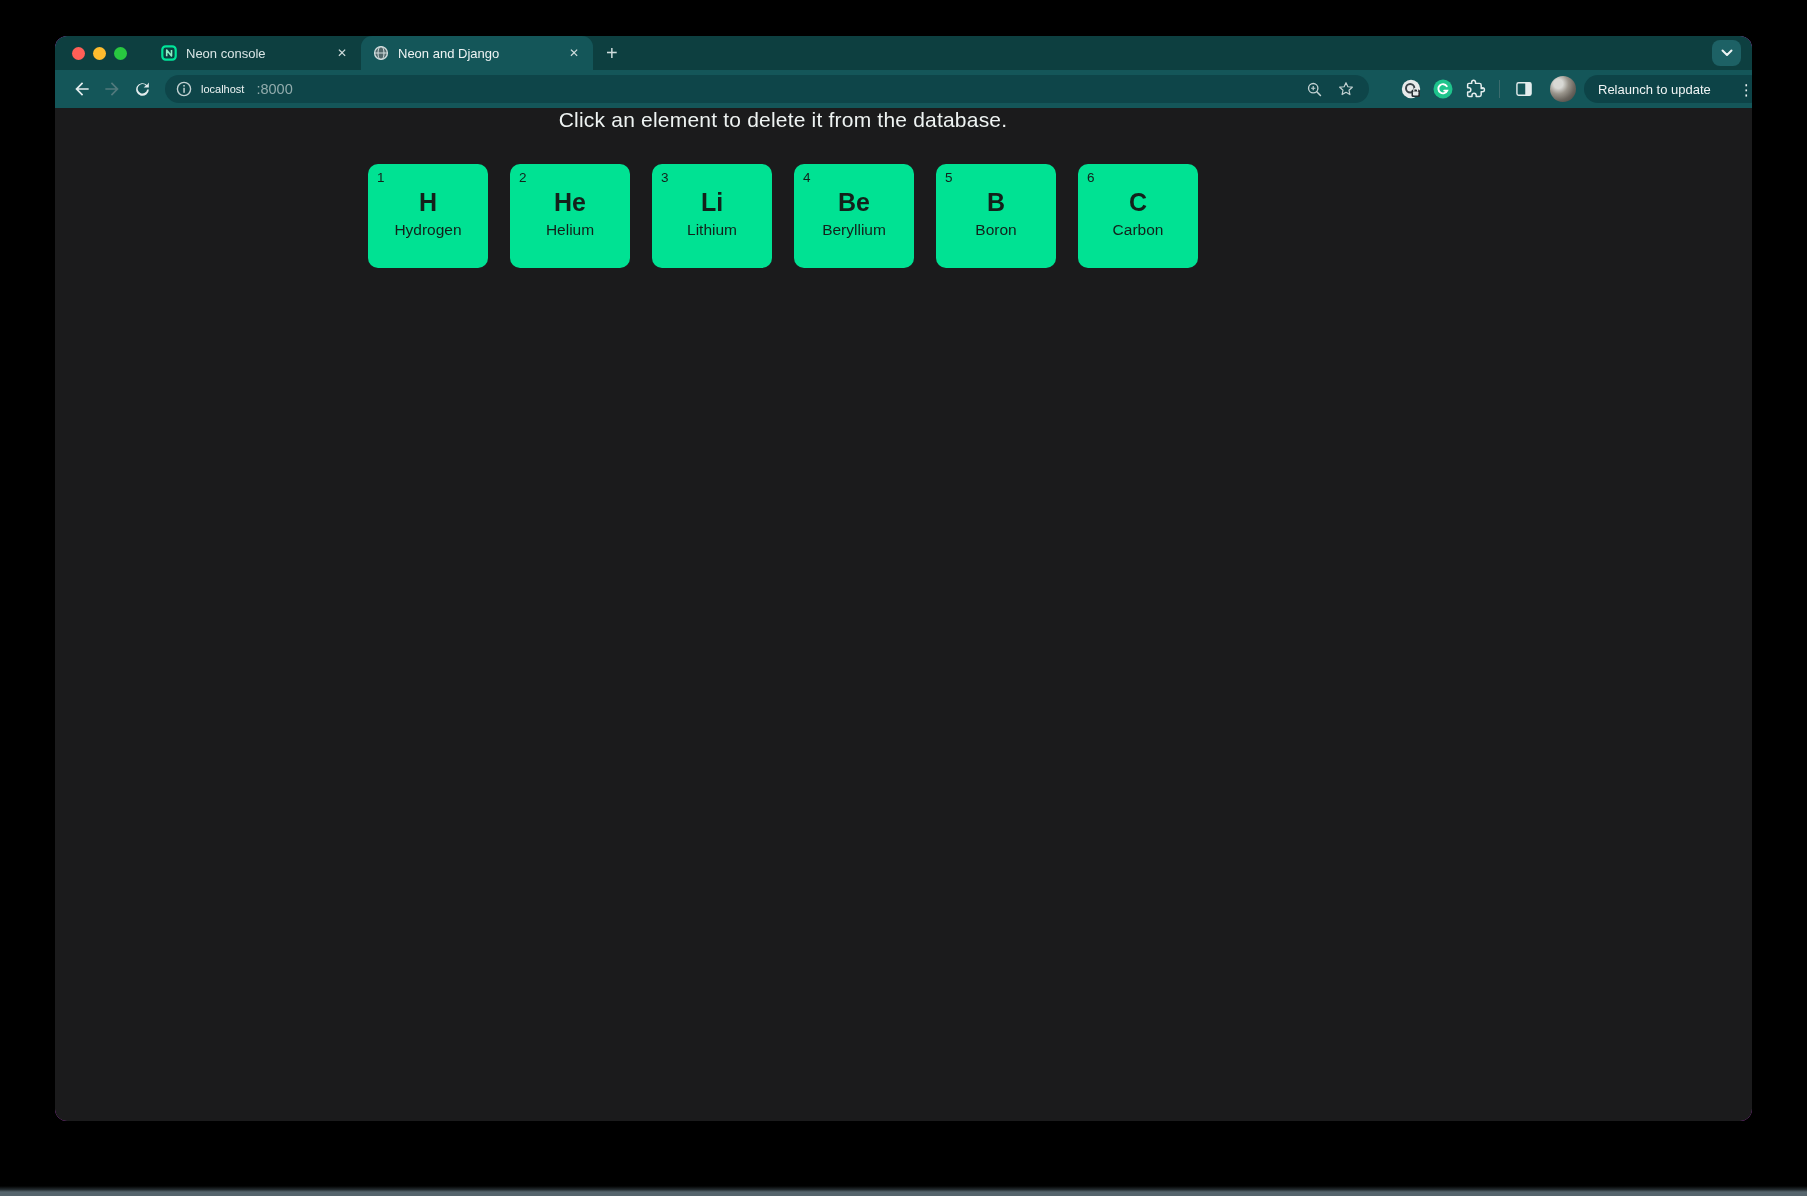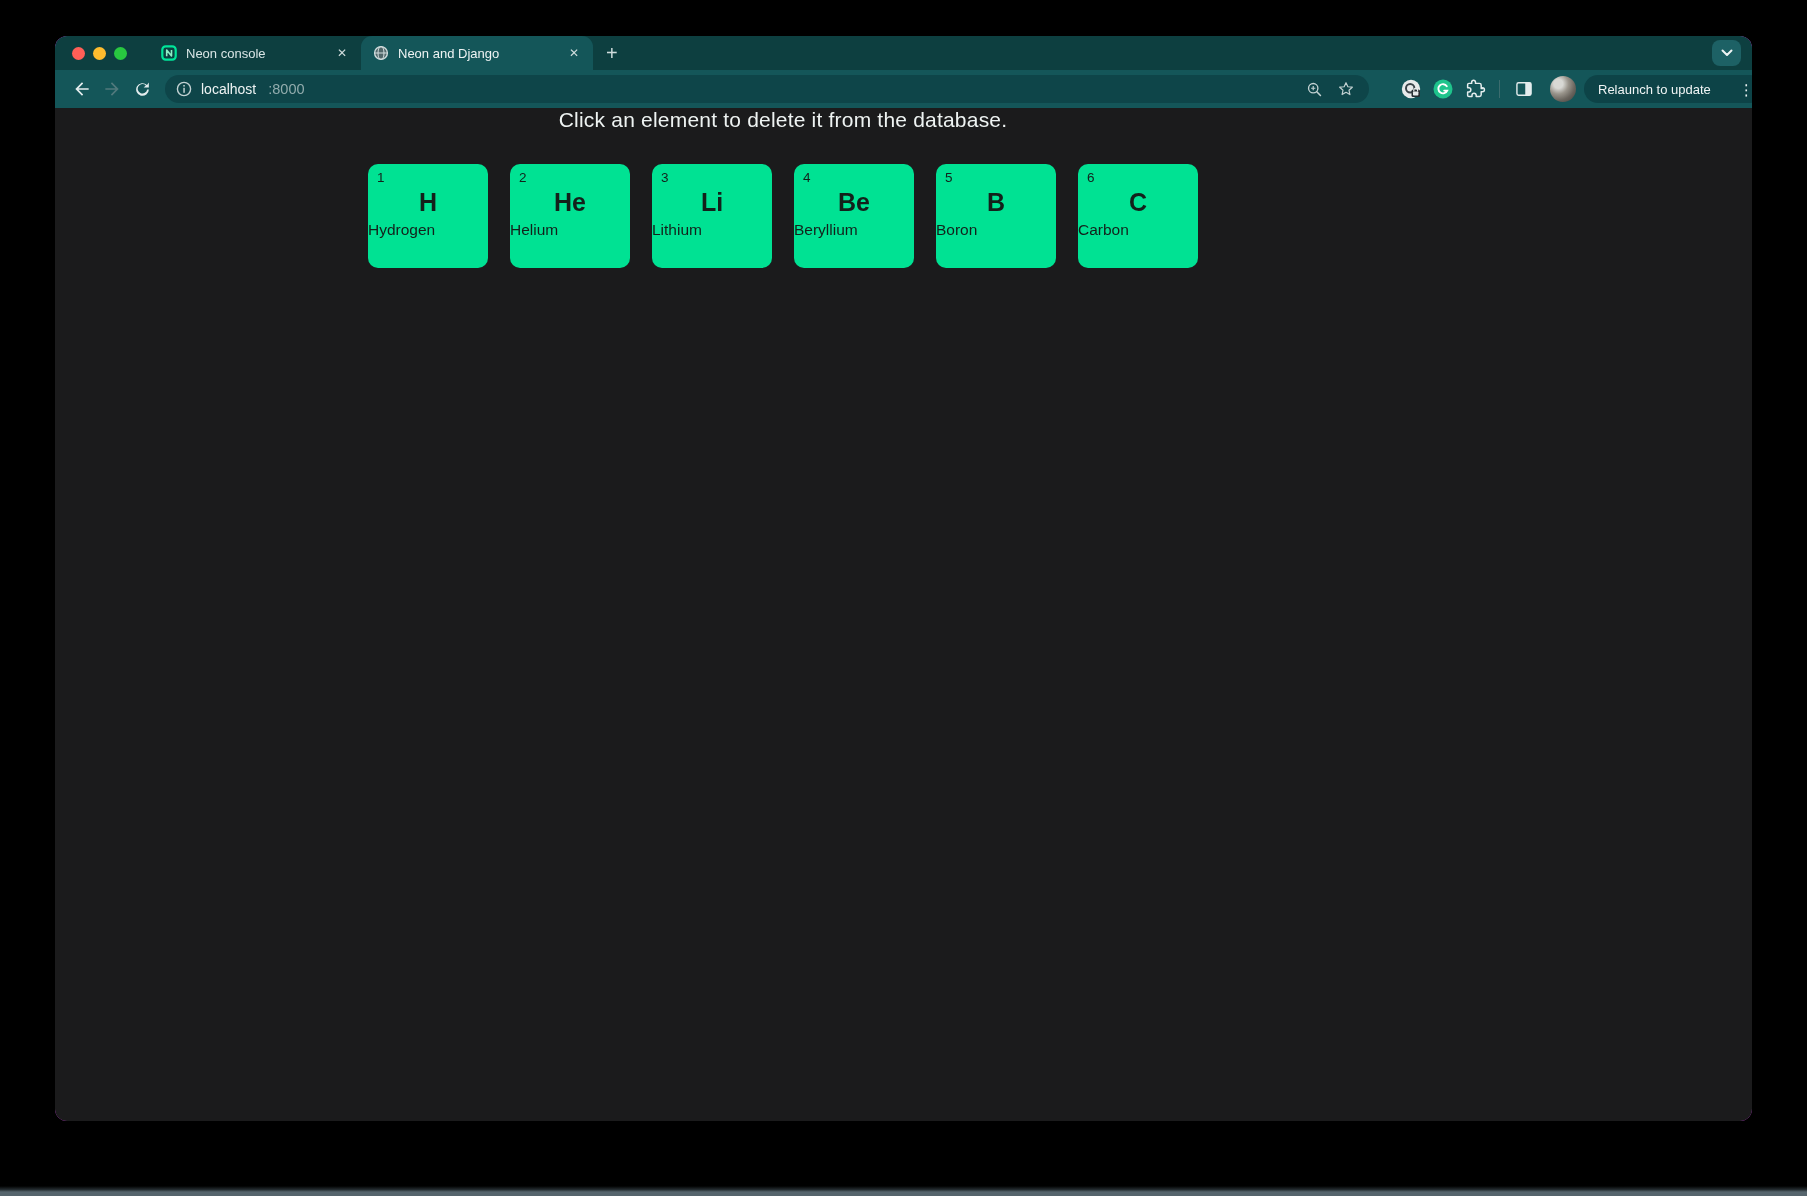--- a/index.html
+++ b/index.html
@@ -26,42 +26,42 @@
   .tabsearch{position:absolute;right:11px;top:4px;width:29px;height:26px;background:#1d6165;
              border-radius:8px;display:flex;align-items:center;justify-content:center;}
   
   .toolbar{height:38px;background:#145659;display:flex;align-items:center;
            padding:0 12px;flex:0 0 auto;}
   .navbtn{width:30px;height:30px;display:flex;align-items:center;justify-content:center;flex:0 0 auto;}
   .urlbar{width:1204px;height:28px;background:#0e4549;border-radius:14px;display:flex;
           align-items:center;padding:0 10px 0 6px;margin-left:8px;margin-right:26px;
           box-sizing:border-box;flex:0 0 auto;}
   .urlbar .infobox{width:26px;height:26px;display:flex;align-items:center;justify-content:center;}
-  .url-host{color:#eef4f4;font-size:14px;font-weight:500;margin-left:4px;text-align:center;}
+  .url-host{color:#eef4f4;font-size:11px;font-weight:500;margin-left:4px;text-align:center;}
   .url-port{color:#92acad;font-size:14.5px;padding-left:12px;}
   .flexspacer{flex:1;}
   .pillicon{width:26px;height:26px;display:flex;align-items:center;justify-content:center;margin-left:6px;}
   .extbtn{width:32px;height:30px;display:flex;align-items:center;justify-content:center;flex:0 0 auto;}
   .tooldivider{width:1px;height:18px;background:#3c6c6e;margin:0 8px;flex:0 0 auto;}
   .avatar{width:26px;height:26px;border-radius:50%;flex:0 0 auto;margin:0 8px 0 10px;
           background:radial-gradient(circle at 32% 30%, #d8d8d4 0 18%, #9a958c 40%, #6a655e 65%, #3c3a36 100%);}
   .relaunch{height:28px;border-radius:14px;background:#0d4347;color:#f0f5f5;font-size:13px;
             display:flex;align-items:center;padding:0 7px 0 14px;gap:25px;flex:0 0 auto;white-space:nowrap;}
   .kebab{color:#e9f1f1;font-size:15px;letter-spacing:0;line-height:1;padding:0 3px;}
   
   .content{flex:1;background:#1b1b1c;position:relative;}
   .wrapper{width:1456px;}
   .page-heading{margin:0;font-size:21px;font-weight:400;color:#eef3f2;
                 text-align:center;letter-spacing:.2px;}
   .cards{display:flex;justify-content:center;gap:22px;margin-top:32px;}
   .card{width:120px;height:104px;background:#00e293;border-radius:10px;position:relative;
         color:#13211b;cursor:pointer;box-sizing:border-box;}
   .card .num{position:absolute;top:6px;left:9px;font-size:13.5px;}
   .card .sym{text-align:center;margin-top:25px;font-size:25px;font-weight:700;line-height:1.1;}
-  .card .name{margin-top:4px;font-size:15.5px;}
+  .card .name{text-align:center;margin-top:4px;font-size:15.5px;}
   
   .bottom-strip{position:absolute;left:0;right:0;bottom:0;height:10px;
                 background:linear-gradient(to top,#56656d 0 40%,#232b2f 65%,transparent);}
   svg{display:block;}
 </style>
 </head>
 <body>
 
 <div class="window">
 

